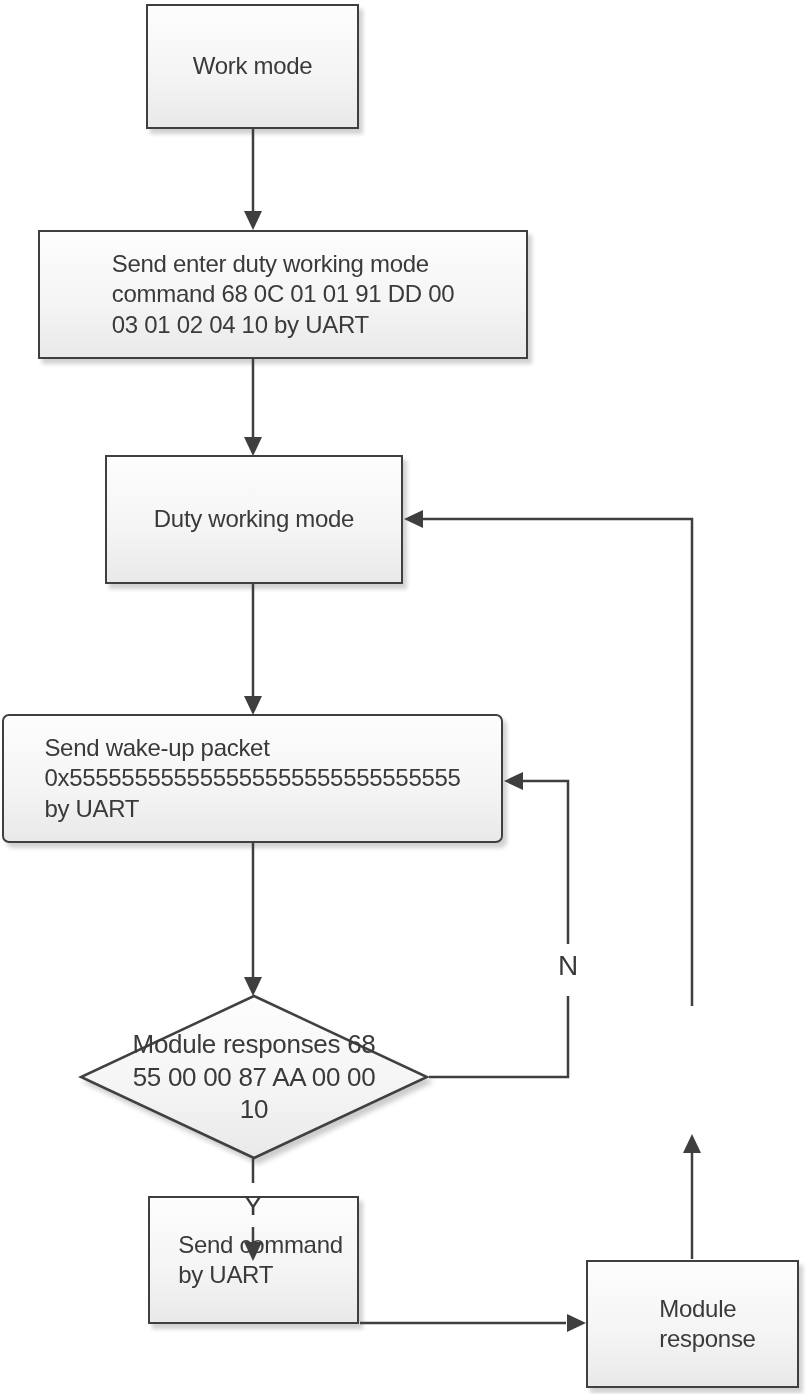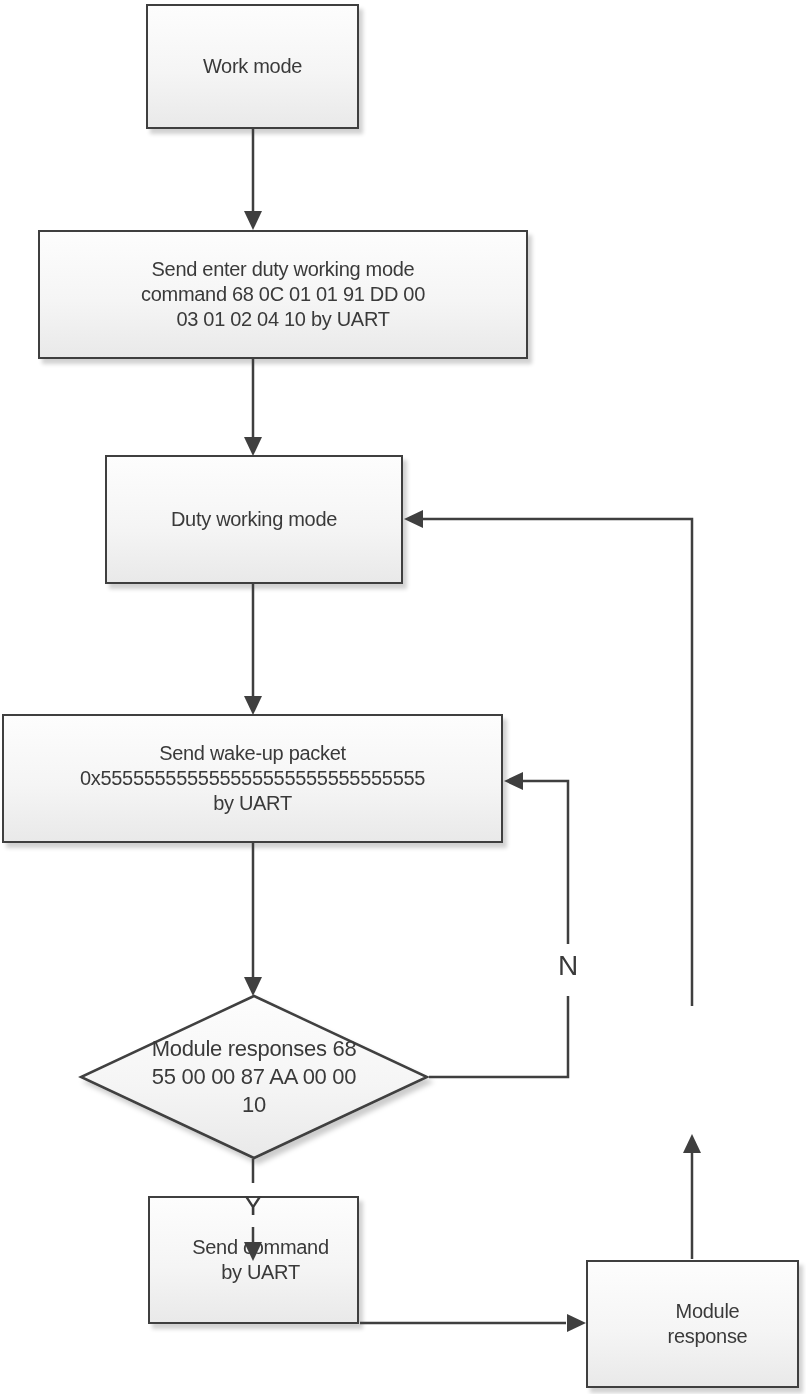--- a/index.html
+++ b/index.html
@@ -17,23 +17,22 @@
   }
   .node {
     position: absolute;
     box-sizing: border-box;
     border: 2.5px solid #3f3f3f;
     background: linear-gradient(180deg, #fdfdfd 0%, #f5f5f5 55%, #e9e9e9 100%);
     box-shadow: 4px 5px 4px rgba(0, 0, 0, 0.18);
     display: flex;
     align-items: center;
     justify-content: center;
-    text-align: center;
     color: #3a3a3a;
-    font-size: 20px;
+    font-size: 24px;
     line-height: 1.26;
     letter-spacing: -0.3px;
     white-space: pre-line;
     padding: 0 6px;
     z-index: 1;
   }
   #connector-layer {
     position: absolute;
     left: 0;
     top: 0;
@@ -46,21 +45,21 @@
     fill: none;
   }
   #connector-layer polygon.arrowhead {
     fill: #3f3f3f;
     stroke: none;
   }
   .overlay-label {
     position: absolute;
     z-index: 3;
     color: #3a3a3a;
-    font-size: 22px;
+    font-size: 26px;
     line-height: 1.26;
     letter-spacing: -0.3px;
     text-align: center;
     white-space: pre-line;
   }
   .diamond-text {
     display: flex;
     align-items: center;
     justify-content: center;
   }
@@ -74,21 +73,21 @@
 <div id="canvas">
 
   <div class="node" style="left:146px; top:4px; width:213px; height:125px;">Work mode</div>
 
   <div class="node" style="left:38px; top:230px; width:490px; height:129px;">Send enter duty working mode
 command 68 0C 01 01 91 DD 00
 03 01 02 04 10 by UART</div>
 
   <div class="node" style="left:105px; top:455px; width:298px; height:129px;">Duty working mode</div>
 
-  <div class="node" style="left:2px; top:714px; width:501px; height:129px;">Send wake-up packet
+  <div class="node" style="left:2px; top:714px; width:501px; height:129px;border-radius:7px;">Send wake-up packet
 0x555555555555555555555555555555
 by UART</div>
 
   <div class="node" style="left:148px; top:1196px; width:211px; height:128px;padding-left:20px;">Send command
 by UART</div>
 
   <div class="node" style="left:586px; top:1260px; width:213px; height:128px;padding-left:36px;">Module
 response</div>
 
 

